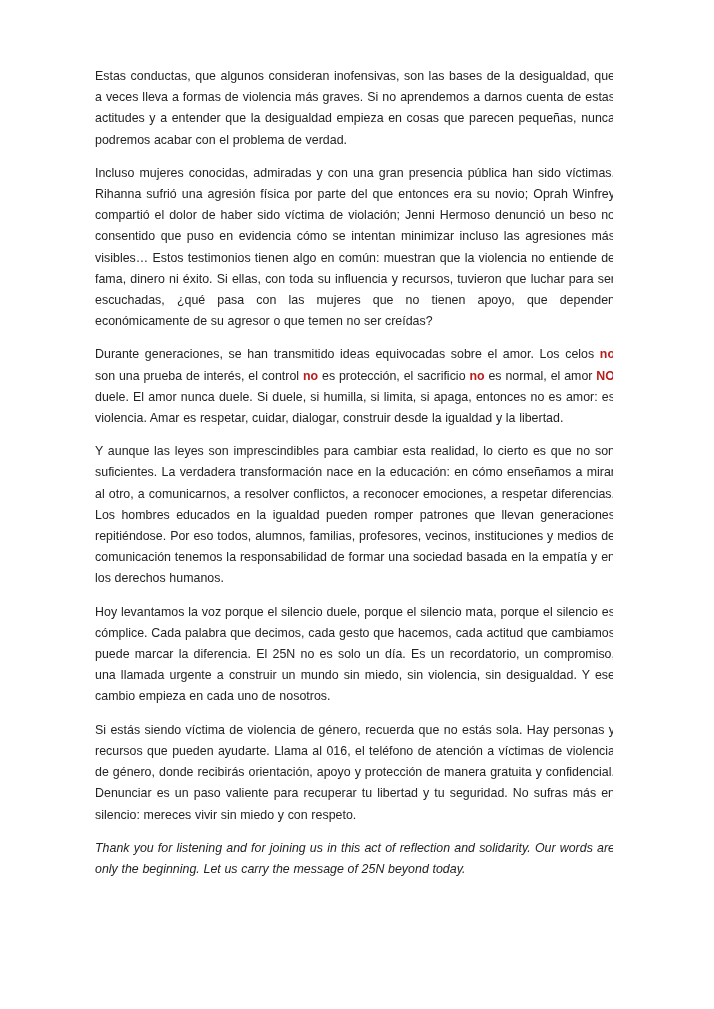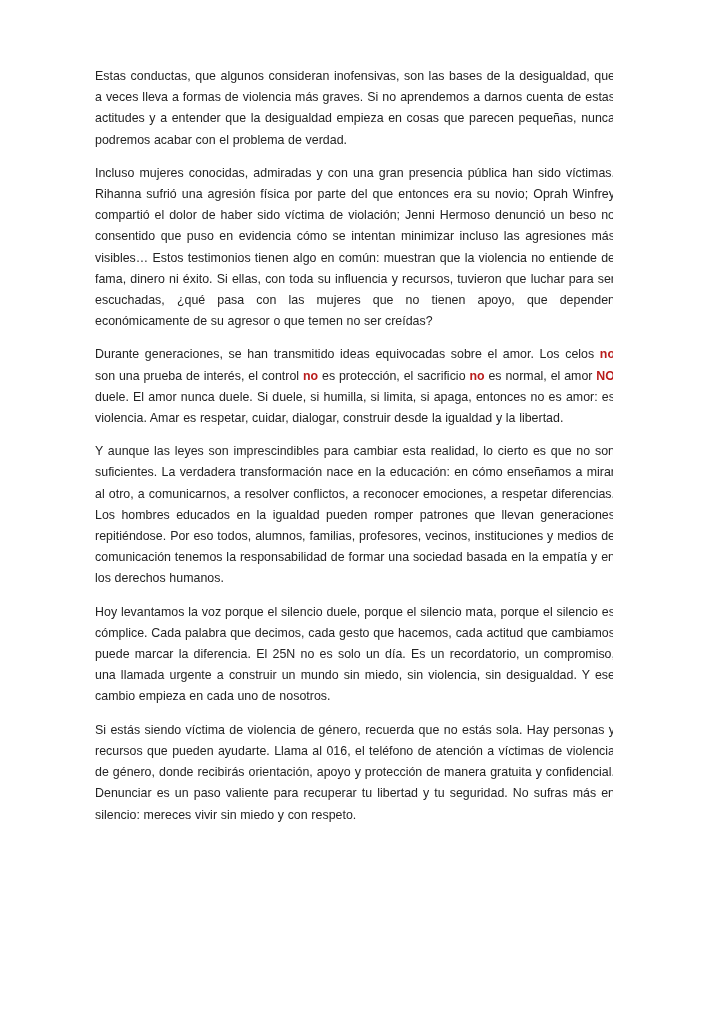--- a/index.html
+++ b/index.html
@@ -65,20 +65,21 @@
     <p class="para">
       <span>Durante generaciones, se han transmitido ideas equivocadas sobre el amor. Los celos </span><b>no</b><span> son una prueba de interés, el control </span><b>no</b><span> es protección, el sacrificio </span><b>no</b><span> es normal, el amor </span><b>NO</b><span> duele. El amor nunca duele. Si duele, si humilla, si limita, si apaga, entonces no es amor: es violencia. Amar es respetar, cuidar, dialogar, construir desde la igualdad y la libertad.</span>
     </p>
 
     <p class="para">Y aunque las leyes son imprescindibles para cambiar esta realidad, lo cierto es que no son suficientes. La verdadera transformación nace en la educación: en cómo enseñamos a mirar al otro, a comunicarnos, a resolver conflictos, a reconocer emociones, a respetar diferencias. Los hombres educados en la igualdad pueden romper patrones que llevan generaciones repitiéndose. Por eso todos, alumnos, familias, profesores, vecinos, instituciones y medios de comunicación tenemos la responsabilidad de formar una sociedad basada en la empatía y en los derechos humanos.</p>
 
     <p class="para">Hoy levantamos la voz porque el silencio duele, porque el silencio mata, porque el silencio es cómplice. Cada palabra que decimos, cada gesto que hacemos, cada actitud que cambiamos puede marcar la diferencia. El 25N no es solo un día. Es un recordatorio, un compromiso, una llamada urgente a construir un mundo sin miedo, sin violencia, sin desigualdad. Y ese cambio empieza en cada uno de nosotros.</p>
 
     <p class="para">Si estás siendo víctima de violencia de género, recuerda que no estás sola. Hay personas y recursos que pueden ayudarte. Llama al 016, el teléfono de atención a víctimas de violencia de género, donde recibirás orientación, apoyo y protección de manera gratuita y confidencial. Denunciar es un paso valiente para recuperar tu libertad y tu seguridad. No sufras más en silencio: mereces vivir sin miedo y con respeto.</p>
 
+    <p class="para last-italic">Thank you for listening and for joining us in this act of reflection and solidarity. Our words are only the beginning. Let us carry the message of 25N beyond today.</p>
 
   </div>
 
   <span class="speck s1"></span>
   <span class="speck s2"></span>
   <span class="speck s3"></span>
 
 </div>
 
 </body></html>

